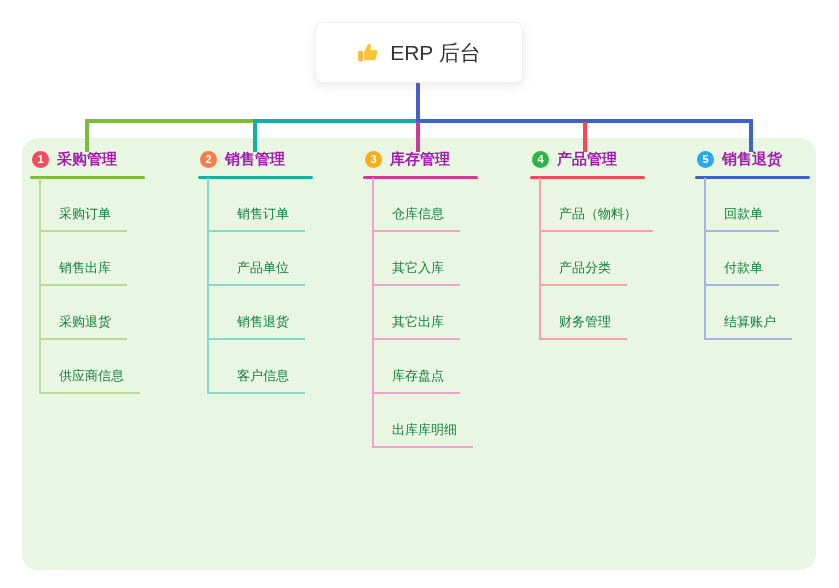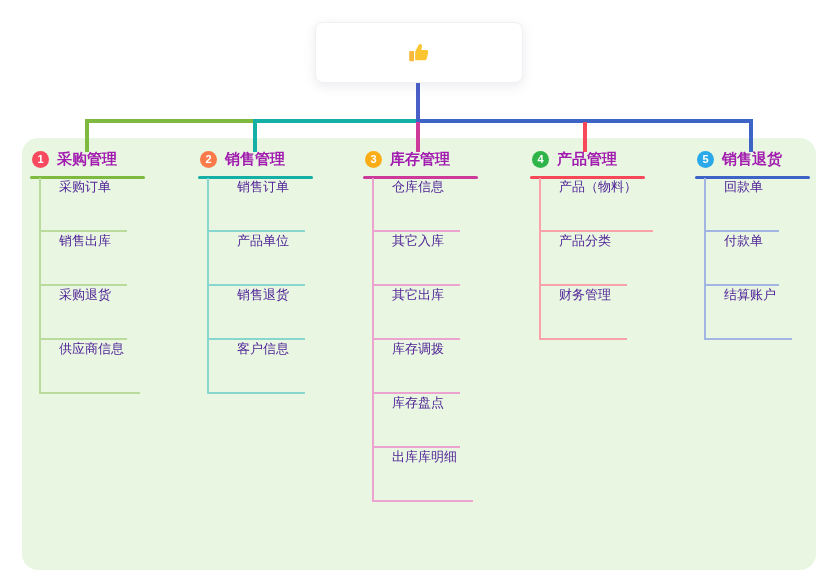--- a/index.html
+++ b/index.html
@@ -45,23 +45,23 @@
   .b5 .badge{background:#29a9e9;} .b5 .branch-underline{background:#3e63c6;}
 
   
   .children{position:absolute;top:178px;border-left:2px solid;}
   .children.l-green{border-color:#b9dc9d;}
   .children.l-teal{border-color:#87d7cf;}
   .children.l-magenta{border-color:#eca3cf;}
   .children.l-red{border-color:#faa2a9;}
   .children.l-blue{border-color:#a3b5e2;}
   .child{width:max-content;height:54px;box-sizing:border-box;
-         display:flex;
+         display:flex;align-items:flex-end;
          padding:0 16px 7px 18px;border-bottom:2px solid;
-         font-size:13px;color:#4c1d95;white-space:nowrap;}
+         font-size:13px;color:#15803d;white-space:nowrap;}
   .l-green  .child{border-color:#b9dc9d;}
   .l-teal   .child{border-color:#87d7cf;padding-left:28px;}
   .l-magenta .child{border-color:#eca3cf;}
   .l-red    .child{border-color:#faa2a9;}
   .l-blue   .child{border-color:#a3b5e2;}
 </style>
 </head>
 <body>
 
 <div class="canvas">
@@ -78,20 +78,21 @@
   <div class="line v c-red" style="left:583px;top:122px;height:30px;"></div>
   <div class="line v c-blue" style="left:749px;top:119px;height:33px;"></div>
 
   <div class="root-node">
     <span>
       <svg width="23" height="23" viewBox="0 0 24 24">
         <path fill="#f6b93b" d="M2 10.5h3.6c.4 0 .7.3.7.7v9.1c0 .4-.3.7-.7.7H2c-.4 0-.7-.3-.7-.7v-9.1c0-.4.3-.7.7-.7z"></path>
         <path fill="#fbc531" d="M7.5 20.2V11l3.6-6.8c.3-.6.9-1 1.6-1 1.2 0 2.1 1.1 1.9 2.3l-.8 4h5.3c1.3 0 2.3 1.2 2 2.5l-1.6 6.6c-.2.9-1 1.6-2 1.6H8.5c-.6 0-1-.4-1-1z"></path>
       </svg>
     </span>
+    <span>ERP 后台</span>
   </div>
 
   <div class="branch b1" style="left:30px;">
     <div class="branch-header">
       <span class="badge">1</span>
       <span class="branch-title">采购管理</span>
     </div>
     <div class="branch-underline"></div>
   </div>
   <div class="children l-green" style="left:39px;">
@@ -142,23 +143,20 @@
     <div class="child">
         <span>仓库信息</span>
       </div>
     <div class="child">
         <span>其它入库</span>
       </div>
     <div class="child">
         <span>其它出库</span>
       </div>
     <div class="child">
-        <span>库存调拨</span>
-      </div>
-    <div class="child">
         <span>库存盘点</span>
       </div>
     <div class="child">
         <span>出库库明细</span>
       </div>
   </div>
 
   <div class="branch b4" style="left:530px;">
     <div class="branch-header">
       <span class="badge">4</span>

